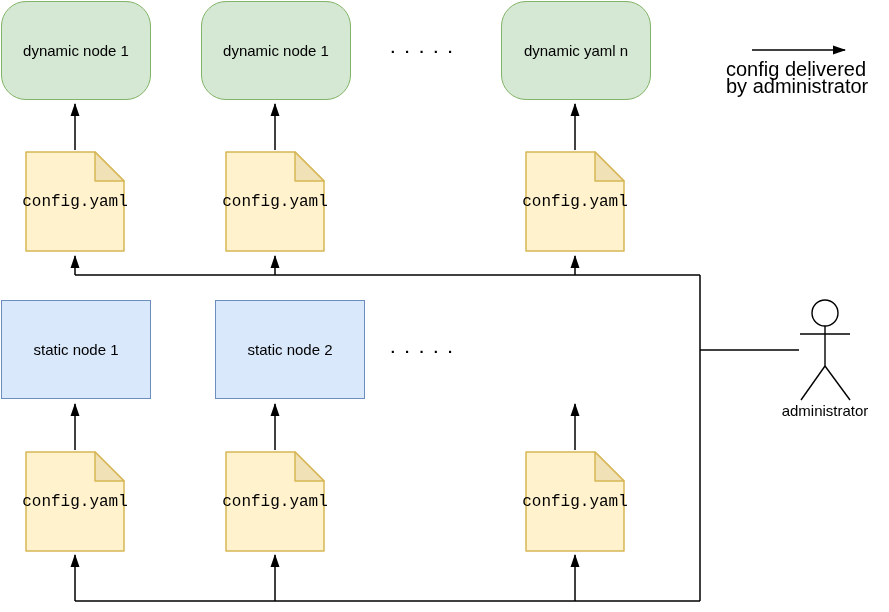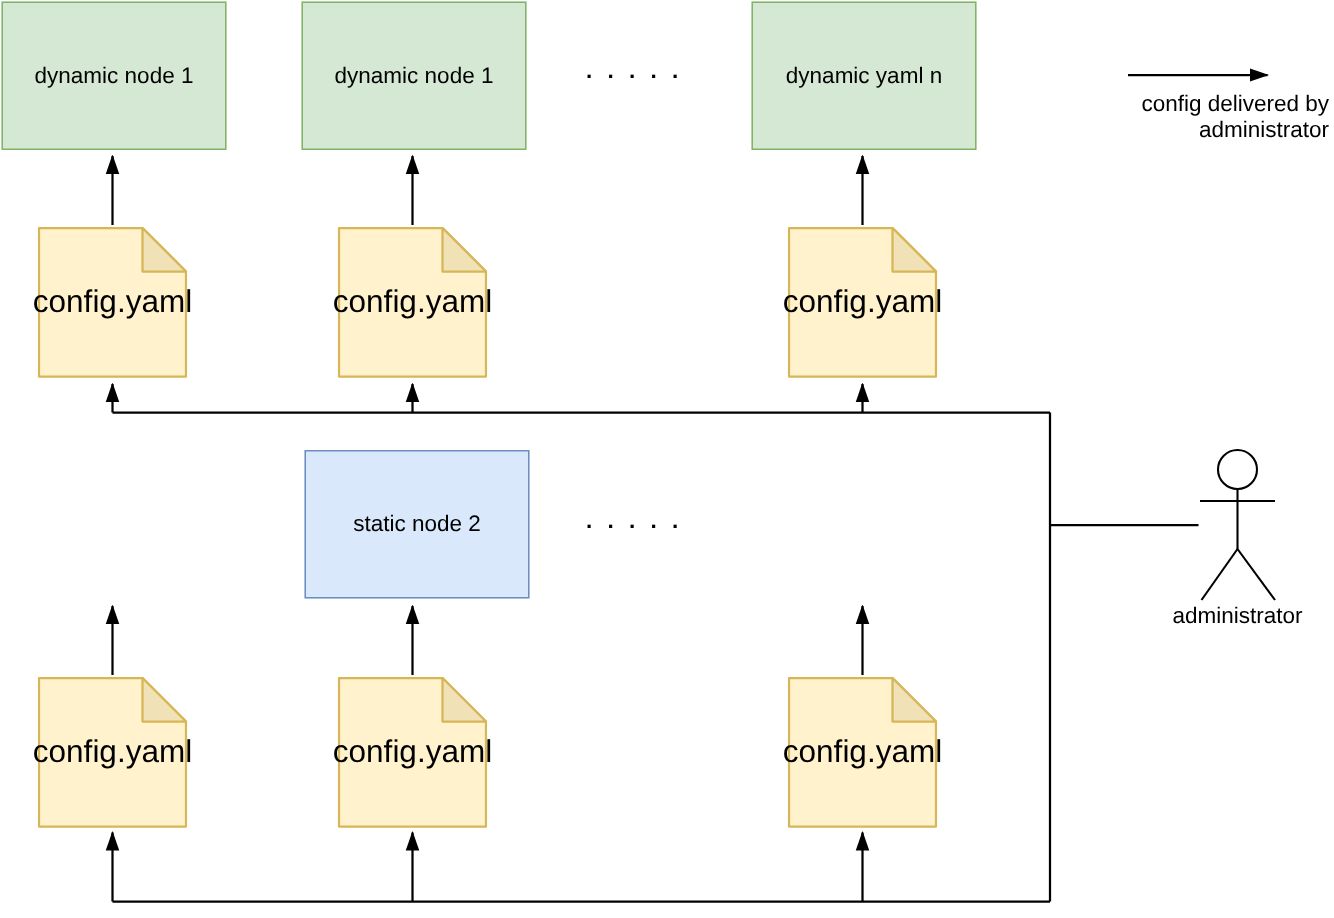--- a/index.html
+++ b/index.html
@@ -48,20 +48,21 @@
     border: 1.3px solid;
     display: flex;
     align-items: center;
     justify-content: center;
     font-size: 15px;
     text-align: center;
   }
   .node.dynamic {
     background: var(--dynamic-node-fill, #d5e8d4);
     border-color: var(--dynamic-node-border, #82b366);
+    border-radius: 25px;
   }
   .node.static {
     background: var(--static-node-fill, #dae8fc);
     border-color: var(--static-node-border, #6c8ebf);
   }
   .doc {
     position: absolute;
     width: 100px;
     height: 101px;
   }
@@ -82,41 +83,42 @@
     stroke: var(--config-file-border, #d6b656);
     stroke-width: 1.5;
     stroke-linejoin: round;
   }
   .doc-label {
     position: absolute;
     inset: 0;
     display: flex;
     align-items: center;
     justify-content: center;
-    font-size: 21px;
+    font-size: 16px;
+    font-family: Liberation Mono, monospace;
   }
   .ellipsis {
     position: absolute;
     left: 385px;
     width: 76px;
     height: 20px;
     line-height: 20px;
     text-align: center;
     font-size: 15px;
     font-weight: bold;
     letter-spacing: 3px;
     white-space: nowrap;
   }
   #legend-label {
     position: absolute;
     left: 726px;
     top: 61px;
     width: 160px;
-    text-align: right;
-    font-size: 15px;
+    text-align: left;
+    font-size: 20px;
     line-height: 17px;
   }
   #actor-label {
     position: absolute;
     left: 755px;
     top: 402px;
     width: 140px;
     text-align: center;
     font-size: 15px;
   }
@@ -203,21 +205,24 @@
     <div class="doc-label">config.yaml</div>
   </div>
   <div class="doc" style="left:525px; top:151px">
     <svg viewBox="0 0 100 101">
       <path class="doc-body" d="M1,1 L70,1 L99,30 L99,100 L1,100 Z"></path>
       <path class="doc-fold" d="M70,1 L70,30 L99,30 Z"></path>
     </svg>
     <div class="doc-label">config.yaml</div>
   </div>
 
-  <div class="node static" style="left:203px; top:300px">
+  <div class="node static" style="left:1px; top:300px">
+    <span>static node 1</span>
+  </div>
+  <div class="node static" style="left:215px; top:300px">
     <span>static node 2</span>
   </div>
   <div class="ellipsis" style="top:338px">. . . . .</div>
 
   <div class="doc" style="left:25px; top:451px">
     <svg viewBox="0 0 100 101">
       <path class="doc-body" d="M1,1 L70,1 L99,30 L99,100 L1,100 Z"></path>
       <path class="doc-fold" d="M70,1 L70,30 L99,30 Z"></path>
     </svg>
     <div class="doc-label">config.yaml</div>

